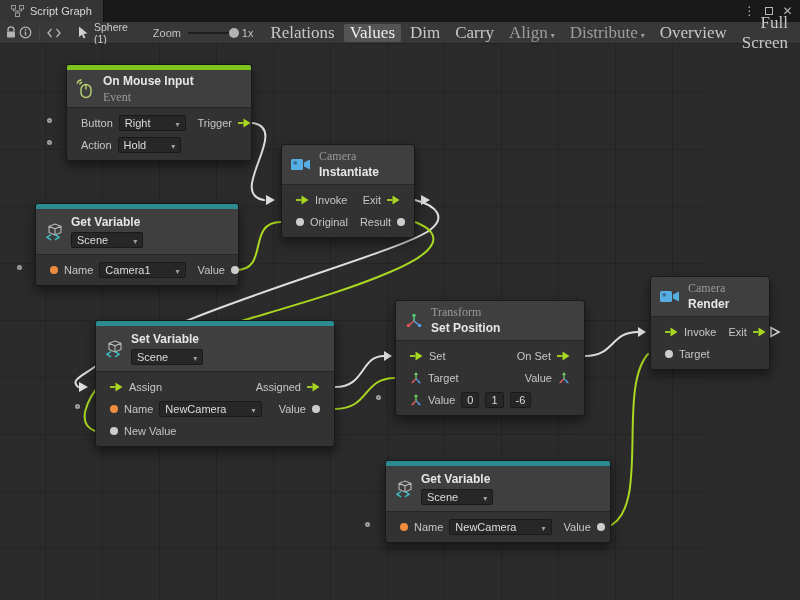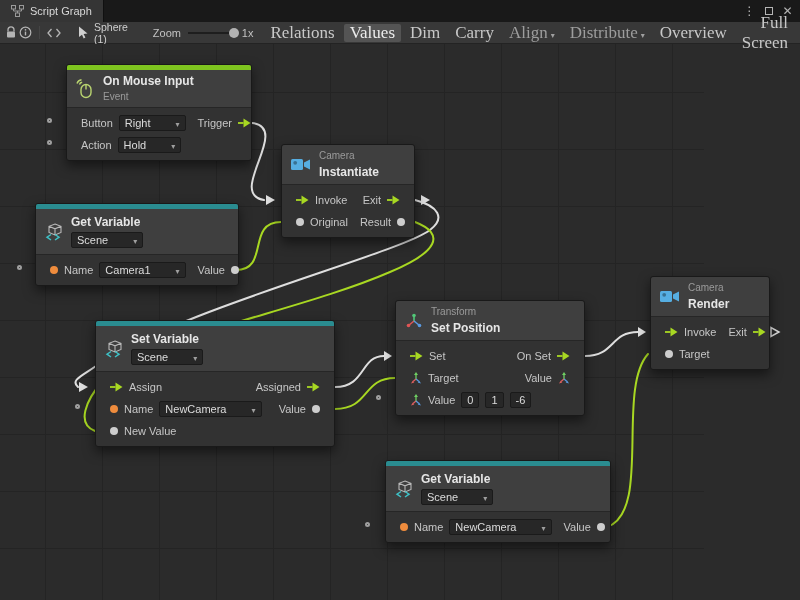--- a/index.html
+++ b/index.html
@@ -49,21 +49,21 @@
   
   .node { position:absolute; background:#323232; border:1px solid #191919; border-radius:3px;
           box-shadow:0 5px 12px rgba(0,0,0,.5); }
   .strip { height:5px; border-radius:2px 2px 0 0; }
   .nhead { background:#3f3f3f; border-bottom:1px solid #262626; display:flex; align-items:center;
            gap:8px; padding:0 9px; }
   .event .nhead { height:38px; }
   .op .nhead { height:40px; border-radius:3px 3px 0 0; }
   .var .nhead { height:46px; }
   .ntitle { font-size:12px; font-weight:bold; color:#e6e6e6; line-height:14px; }
-  .nsub, .ncat { font-size:10px; color:#9b9b9b; line-height:12px; }
+  .nsub, .ncat { font-size:12px; color:#9b9b9b; line-height:12px;font-family:Liberation Serif, serif; }
   .vstack { display:flex; flex-direction:column; gap:3px; }
   .nbody { padding:4px 0; border-radius:0 0 3px 3px; }
   .row { position:relative; display:flex; align-items:center; gap:6px; height:22px; padding:0 14px; }
   .plabel { color:#c6c6c6; white-space:nowrap; }
   .sp { flex:1; }
   .dot { width:8px; height:8px; border-radius:50%; background:#cdcdcd; flex:none; }
   .dot.orange { background:var(--string-orange); }
   .chip { display:inline-flex; align-items:center; gap:25px; background:#272727; border:1px solid #1a1a1a;
           border-radius:2px; padding:0 5px; height:16px; color:#dcdcdc; white-space:nowrap; }
   .num { background:#272727; border:1px solid #1a1a1a; border-radius:2px; padding:0 5px; height:16px;

